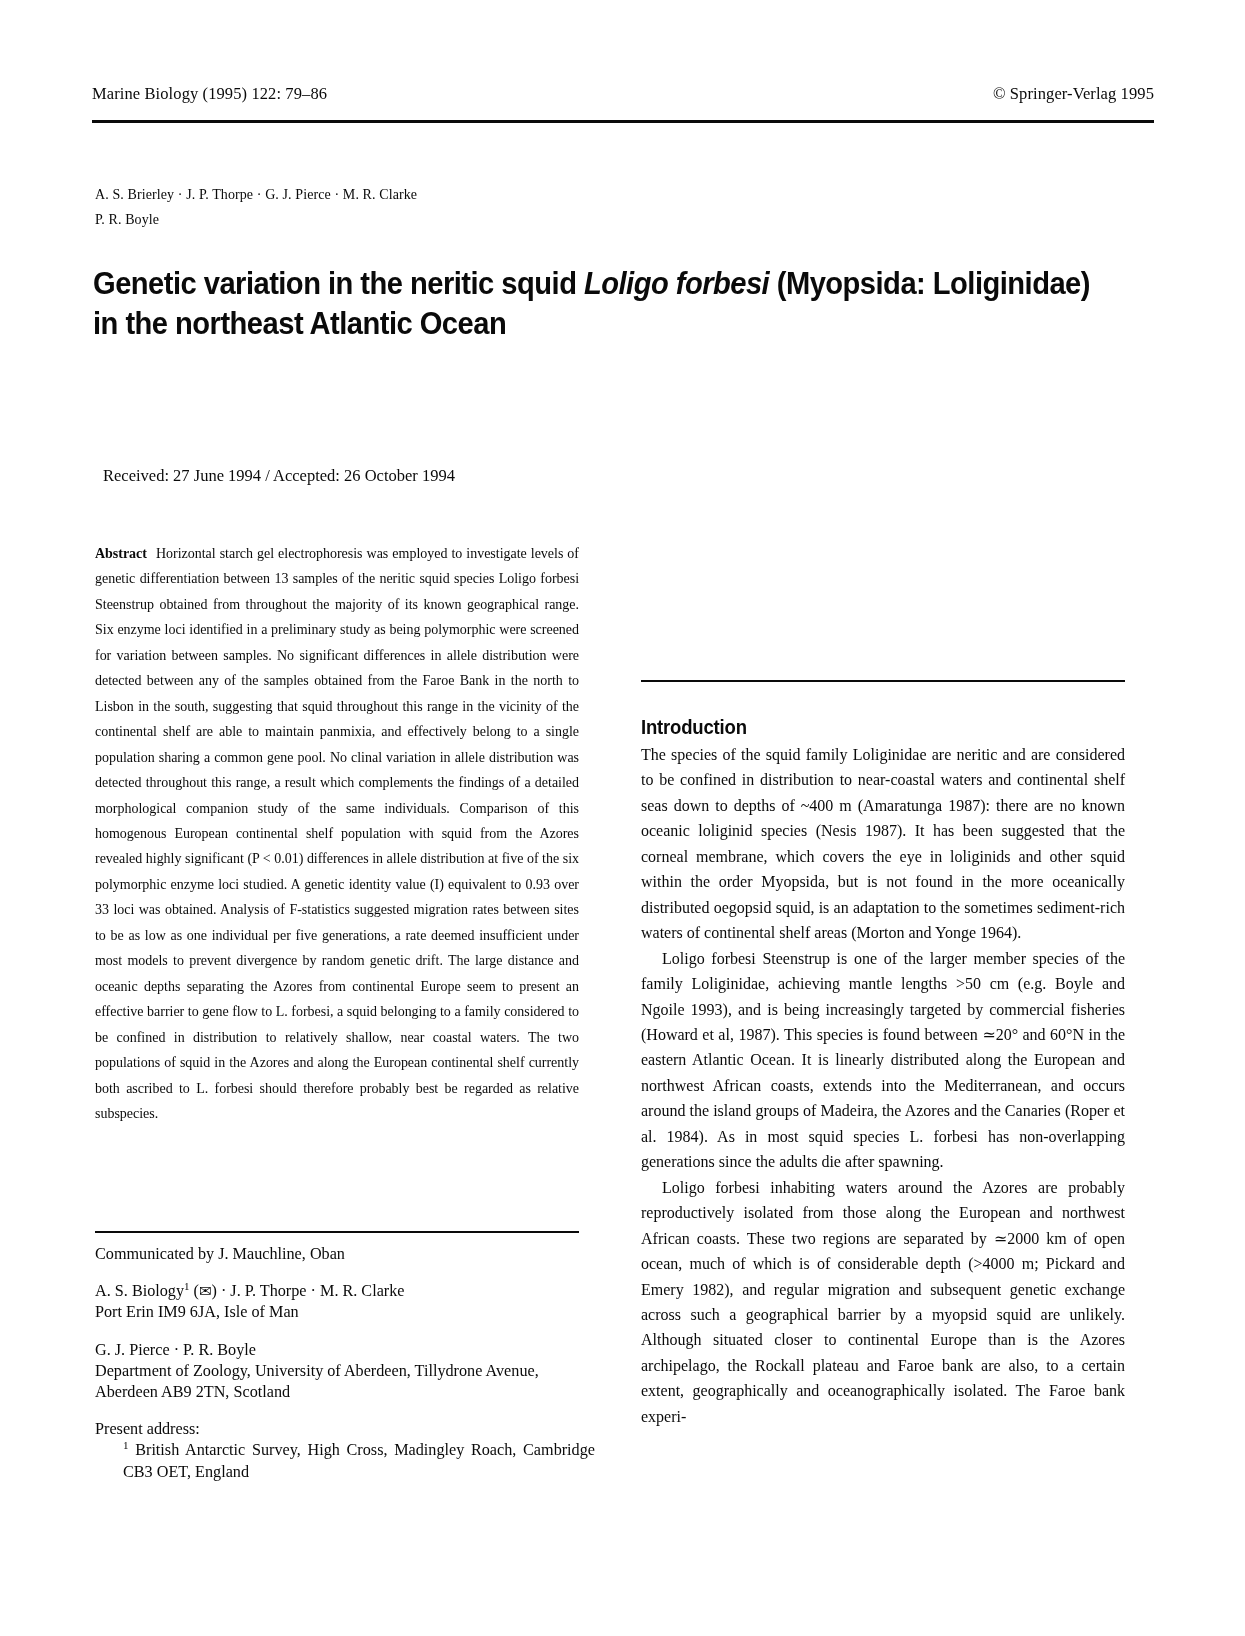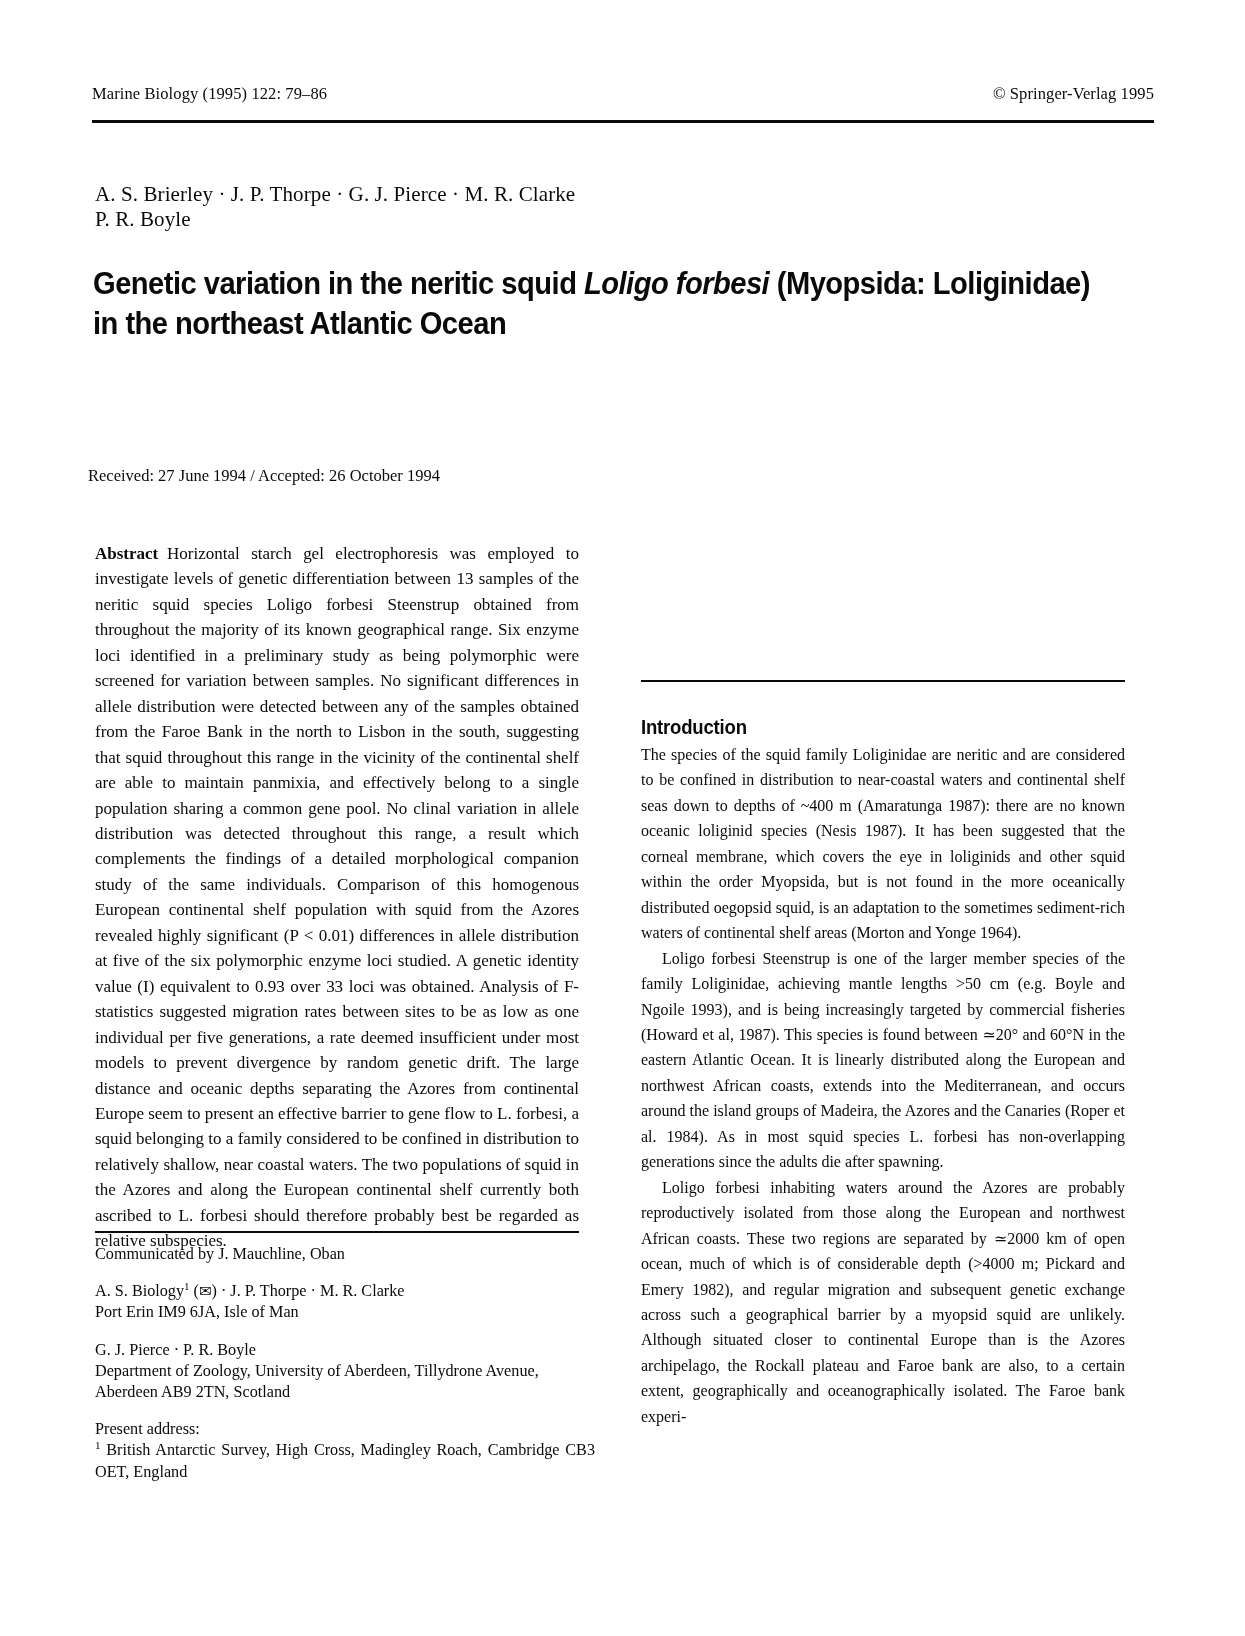--- a/index.html
+++ b/index.html
@@ -46,21 +46,21 @@
     height: 3px;
     background: #0a0a0a;
   }
 
   
   .authors {
     position: absolute;
     left: 95px;
     top: 182px;
     width: 1000px;
-    font-size: 21px;
+    font-size: 14px;
     line-height: 25px;
     letter-spacing: 0.1px;
   }
   .title {
     position: absolute;
     left: 93px;
     top: 243px;
     width: 1065px;
     font-family: "Liberation Sans", "DejaVu Sans", sans-serif;
     font-weight: bold;
@@ -69,31 +69,31 @@
     letter-spacing: -0.55px;
     transform: scaleX(0.955);
     transform-origin: left top;
   }
   .title .it {
     font-style: italic;
   }
 
   .received {
     position: absolute;
-    left: 88px;
+    left: 103px;
     top: 466px;
     font-size: 16.5px;
   }
 
   
   .col {
     position: absolute;
     top: 541px;
     width: 484px;
-    font-size: 17px;
+    font-size: 14px;
     line-height: 25.45px;
     text-align: justify;
     letter-spacing: -0.02px;
   }
   .col-left  { left: 95px;  }
 
   .col p {
     margin: 0;
   }
   .lead {
@@ -158,20 +158,21 @@
     vertical-align: super;
     line-height: 0;
   }
   .env {
     font-family: "DejaVu Sans", sans-serif;
     font-size: 0.92em;
   }
   .fn-hang {
     text-align: justify;
     padding-left: 0;
+    margin-left: 28px;
   }
 </style>
 </head>
 <body>
 
 <div class="page">
 
   <div class="runhead">
     <span class="left">Marine Biology (1995) 122: 79–86</span>
     <span class="right">© Springer-Verlag 1995</span>

